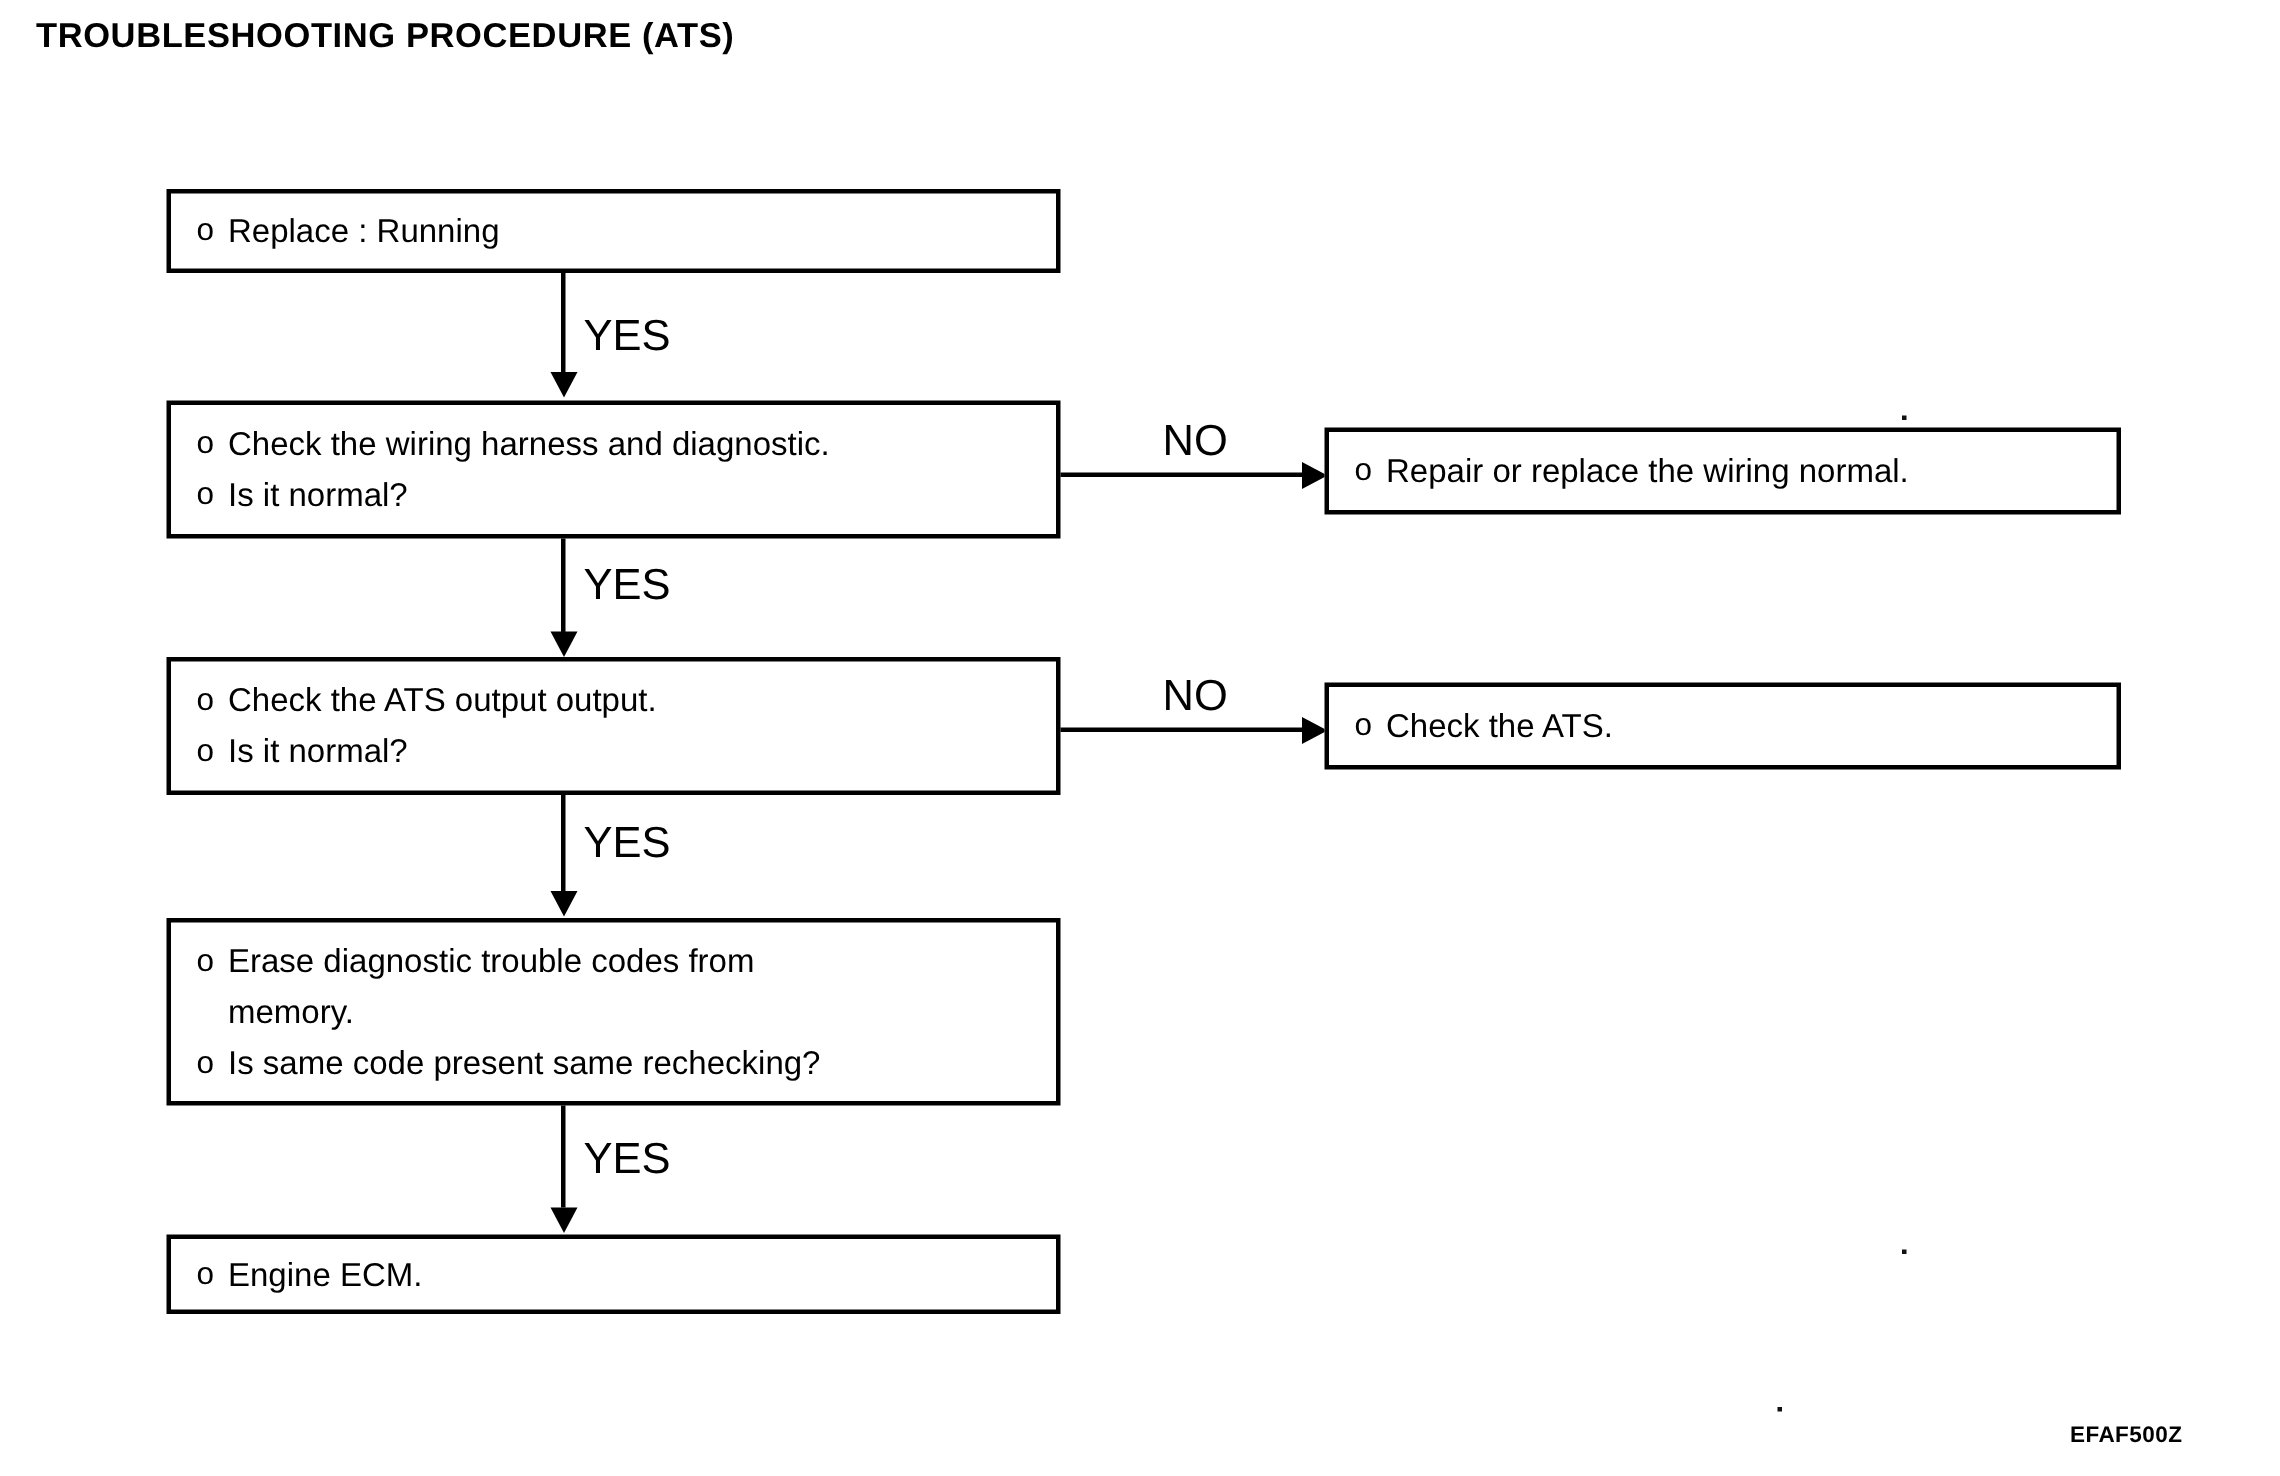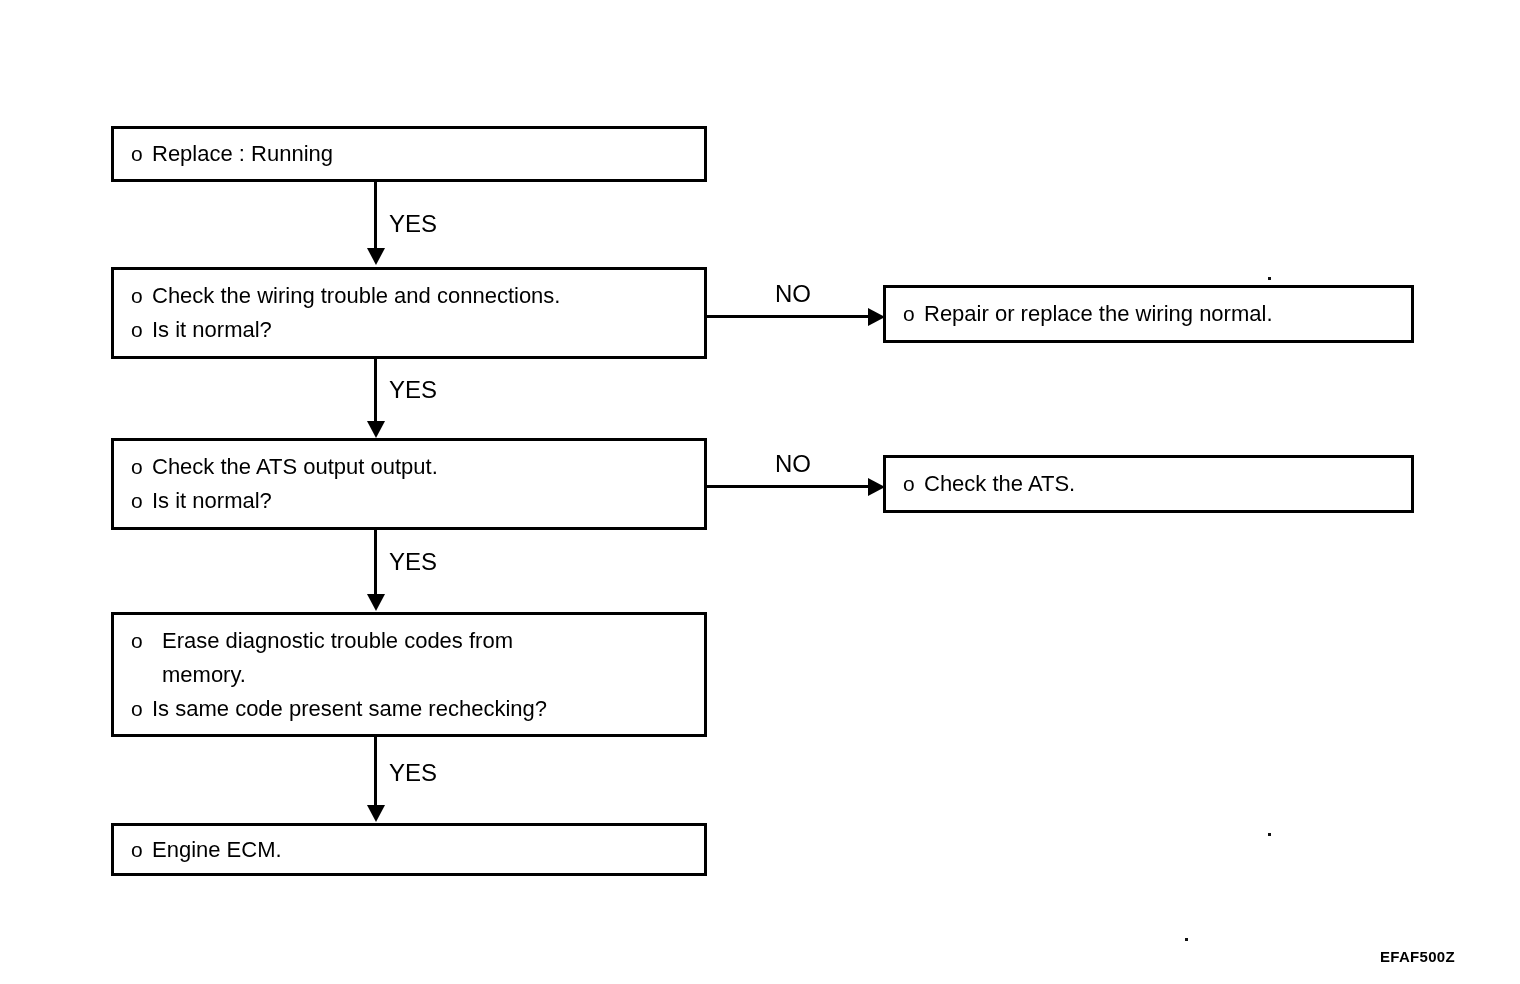--- a/index.html
+++ b/index.html
@@ -84,21 +84,21 @@
   .arrow-right {
     position: absolute;
     width: 0;
     height: 0;
     border-top: 9px solid transparent;
     border-bottom: 9px solid transparent;
     border-left: 17px solid #000000;
   }
   .edge-label {
     position: absolute;
-    font-size: 24px;
+    font-size: 29px;
     line-height: 22px;
     white-space: nowrap;
   }
 
   
   .footer-code {
     position: absolute;
     font-size: 15px;
     font-weight: bold;
     letter-spacing: 0.3px;
@@ -111,36 +111,37 @@
     width: 3px;
     height: 3px;
     background: #111111;
   }
 </style>
 </head>
 <body>
 
 <div id="page">
 
+  <div class="page-title">TROUBLESHOOTING PROCEDURE (ATS)</div>
 
   <div class="flow-box" style="left:111px; top:126px; width:596px; height:56px;">
     <div class="box-line">
       <span class="bullet">o</span>
       <span class="box-text">Replace : Running</span>
     </div>
   </div>
 
   <div class="v-line" style="left:374px; top:182px; width:3px; height:68px;"></div>
   <div class="arrow-down" style="left:367px; top:248px;"></div>
   <div class="edge-label" style="left:389px; top:213px;">YES</div>
 
   <div class="flow-box" style="left:111px; top:267px; width:596px; height:92px;">
     <div class="box-line">
       <span class="bullet">o</span>
-      <span class="box-text">Check the wiring trouble and connections.</span>
+      <span class="box-text">Check the wiring harness and diagnostic.</span>
     </div>
     <div class="box-line">
       <span class="bullet">o</span>
       <span class="box-text">Is it normal?</span>
     </div>
   </div>
 
   <div class="h-line" style="left:707px; top:315px; width:166px;"></div>
   <div class="arrow-right" style="left:868px; top:308px;"></div>
   <div class="edge-label" style="left:775px; top:283px;">NO</div>
@@ -178,21 +179,21 @@
     </div>
   </div>
 
   <div class="v-line" style="left:374px; top:530px; width:3px; height:68px;"></div>
   <div class="arrow-down" style="left:367px; top:594px;"></div>
   <div class="edge-label" style="left:389px; top:551px;">YES</div>
 
   <div class="flow-box" style="left:111px; top:612px; width:596px; height:125px;">
     <div class="box-line" style="max-width:520px;">
       <span class="bullet">o</span>
-      <span class="box-text" style="max-width:440px;margin-left:10px;">Erase diagnostic trouble codes from memory.</span>
+      <span class="box-text" style="max-width:440px;">Erase diagnostic trouble codes from memory.</span>
     </div>
     <div class="box-line">
       <span class="bullet">o</span>
       <span class="box-text">Is same code present same rechecking?</span>
     </div>
   </div>
 
   <div class="v-line" style="left:374px; top:737px; width:3px; height:68px;"></div>
   <div class="arrow-down" style="left:367px; top:805px;"></div>
   <div class="edge-label" style="left:389px; top:762px;">YES</div>

